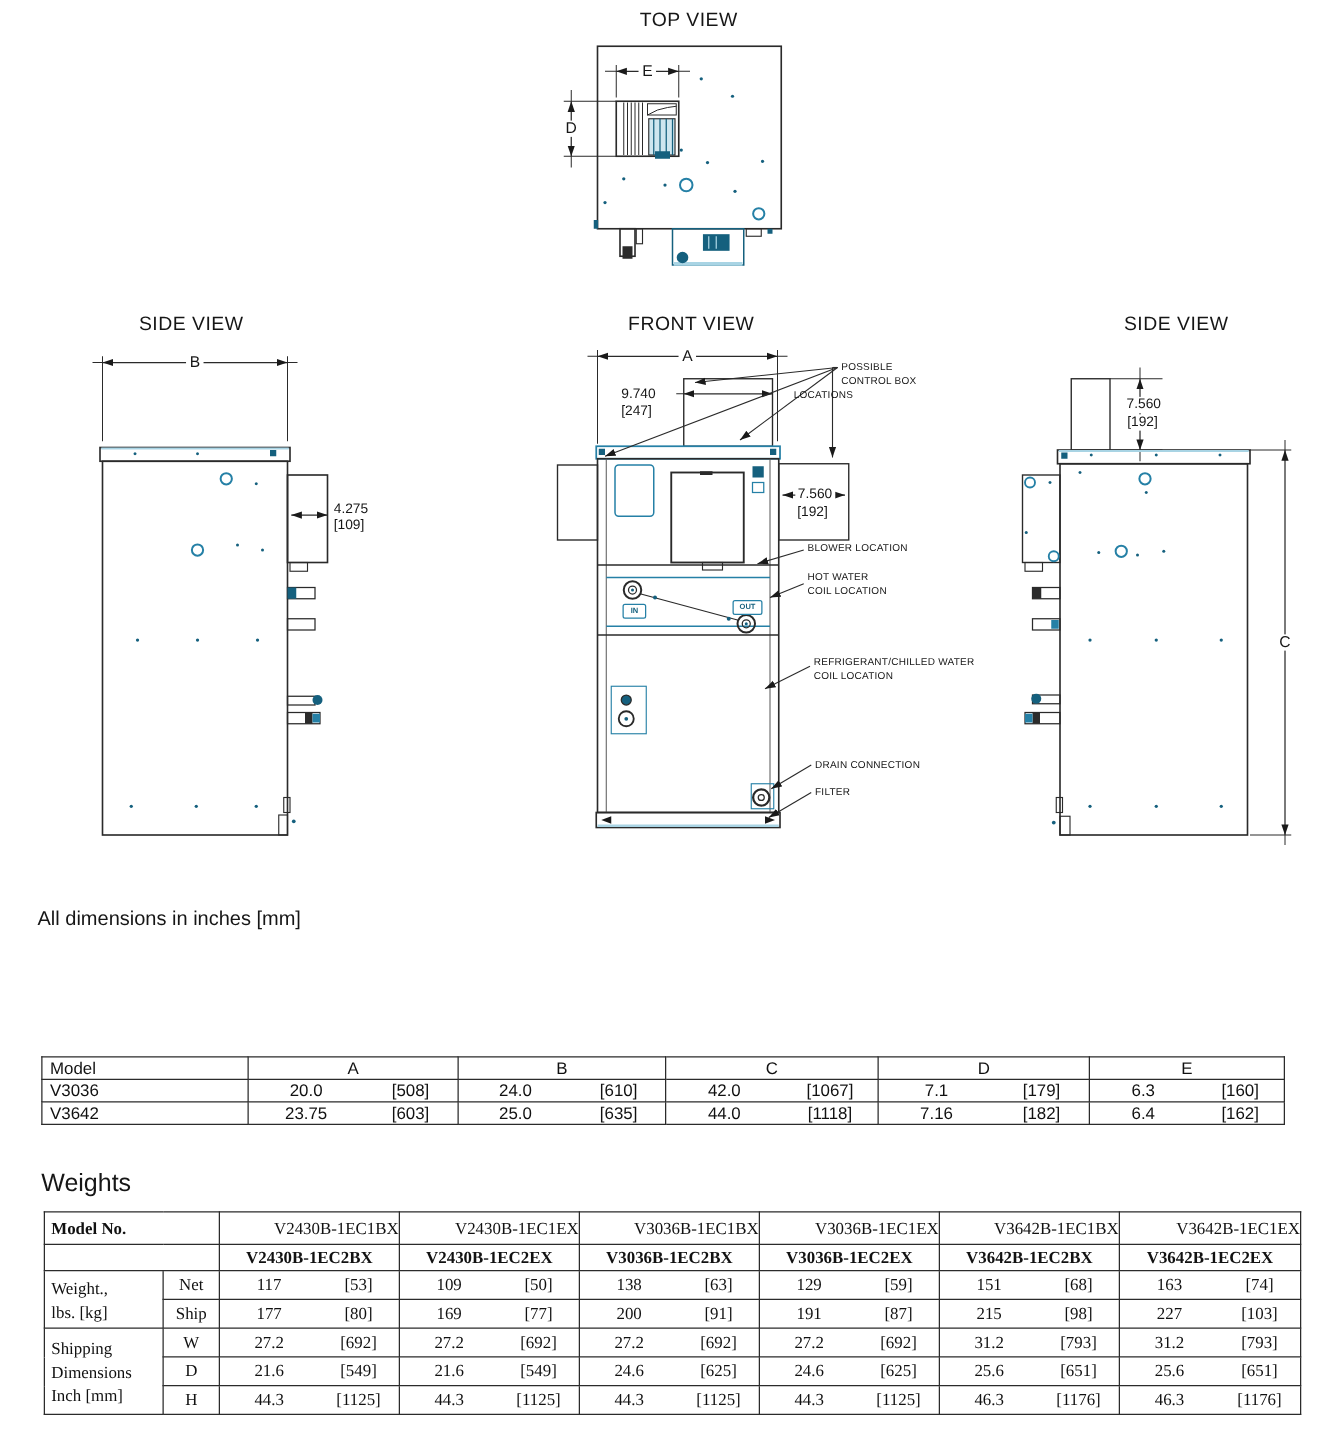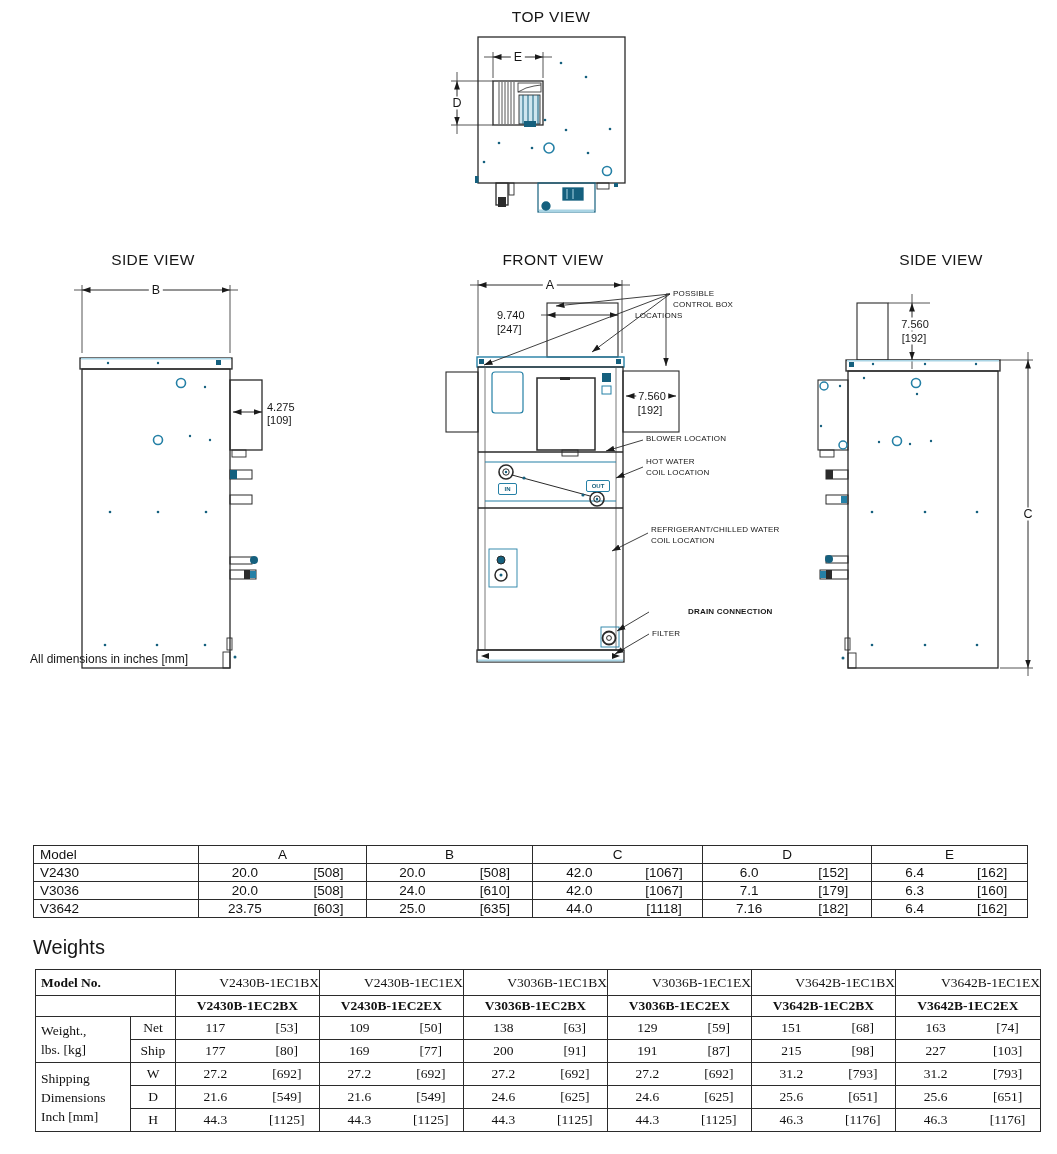--- a/index.html
+++ b/index.html
@@ -7,21 +7,21 @@
         font-family:"Liberation Sans",sans-serif;color:#161616;}
   .art{position:absolute;left:0;top:0;}
   
   .vtitle{position:absolute;transform:translate(-50%,0);font-size:15.5px;letter-spacing:.4px;white-space:nowrap;}
   .dletter{position:absolute;transform:translate(-50%,-50%);font-size:12.5px;background:#fff;padding:0 3px;line-height:13px;}
   .dnum{position:absolute;font-size:11px;line-height:13px;white-space:nowrap;}
   .dnum.ctr{transform:translate(-50%,-50%);background:#fff;padding:0 2px;}
   .callout{position:absolute;font-size:8px;line-height:11px;letter-spacing:.2px;white-space:nowrap;}
   .pipe-tag{position:absolute;border:1px solid #2580a6;border-radius:2px;color:#15607e;
             font-size:6px;font-weight:bold;display:flex;align-items:center;justify-content:center;background:#fff;}
-  .units-note{position:absolute;left:30px;top:652px;font-size:12px;}
+  .units-note{position:absolute;left:30px;top:727px;font-size:16px;}
   .note-text{position:absolute;left:30px;top:788px;font-family:"Liberation Serif",serif;font-size:17px;}
   .w-heading{position:absolute;left:33px;top:936px;font-size:20px;}
   
   table{border-collapse:collapse;table-layout:fixed;}
   .dimtable{position:absolute;left:33px;top:845px;width:994px;font-family:Liberation Sans, sans-serif;font-size:13.5px;color:#111;}
   .dimtable td{border:1px solid #2b2b2b;height:17px;padding:0;overflow:hidden;}
   .dimtable td.namecell{padding:0 6px;text-align:left;}
   .dimtable td.hletter{text-align:center;}
   .wtable{position:absolute;left:35px;top:969px;width:1005px;font-family:"Liberation Serif",serif;font-size:13.5px;color:#111;}
   .wtable td{border:1px solid #2b2b2b;padding:0;overflow:hidden;margin-left:10px;}
@@ -310,21 +310,21 @@
   <div class="dnum ctr" style="left:914px;top:338px;">[192]</div>
 
   <div class="callout" style="left:673px;top:288px;">POSSIBLE</div>
   <div class="callout" style="left:673px;top:299px;">CONTROL BOX</div>
   <div class="callout" style="left:635px;top:310px;">LOCATIONS</div>
   <div class="callout" style="left:646px;top:433px;">BLOWER LOCATION</div>
   <div class="callout" style="left:646px;top:456px;">HOT WATER</div>
   <div class="callout" style="left:646px;top:467px;">COIL LOCATION</div>
   <div class="callout" style="left:651px;top:524px;">REFRIGERANT/CHILLED WATER</div>
   <div class="callout" style="left:651px;top:535px;">COIL LOCATION</div>
-  <div class="callout" style="left:688px;top:606px;font-weight:bold;">DRAIN CONNECTION</div>
+  <div class="callout" style="left:652px;top:606px;">DRAIN CONNECTION</div>
   <div class="callout" style="left:652px;top:628px;">FILTER</div>
 
   <div class="pipe-tag" style="left:498px;top:483px;width:17px;height:10px;">IN</div>
   <div class="pipe-tag" style="left:586px;top:480px;width:22px;height:10px;">OUT</div>
 
   <div class="units-note">All dimensions in inches [mm]</div>
 
   <table class="dimtable">
     <colgroup>
         <col style="width:165px">
@@ -335,28 +335,20 @@
         <col style="width:156px">
       </colgroup>
     <tbody>
         <tr>
       <td class="namecell">Model</td>
       <td class="hletter">A</td>
       <td class="hletter">B</td>
       <td class="hletter">C</td>
       <td class="hletter">D</td>
       <td class="hletter">E</td>
-    </tr>
-    <tr>
-      <td class="namecell">V2430</td>
-      <td class="vc"><span class="vi">20.0</span><span class="vm">[508]</span></td>
-      <td class="vc"><span class="vi">20.0</span><span class="vm">[508]</span></td>
-      <td class="vc"><span class="vi">42.0</span><span class="vm">[1067]</span></td>
-      <td class="vc"><span class="vi">6.0</span><span class="vm">[152]</span></td>
-      <td class="vc"><span class="vi">6.4</span><span class="vm">[162]</span></td>
     </tr>
     <tr>
       <td class="namecell">V3036</td>
       <td class="vc"><span class="vi">20.0</span><span class="vm">[508]</span></td>
       <td class="vc"><span class="vi">24.0</span><span class="vm">[610]</span></td>
       <td class="vc"><span class="vi">42.0</span><span class="vm">[1067]</span></td>
       <td class="vc"><span class="vi">7.1</span><span class="vm">[179]</span></td>
       <td class="vc"><span class="vi">6.3</span><span class="vm">[160]</span></td>
     </tr>
     <tr>

